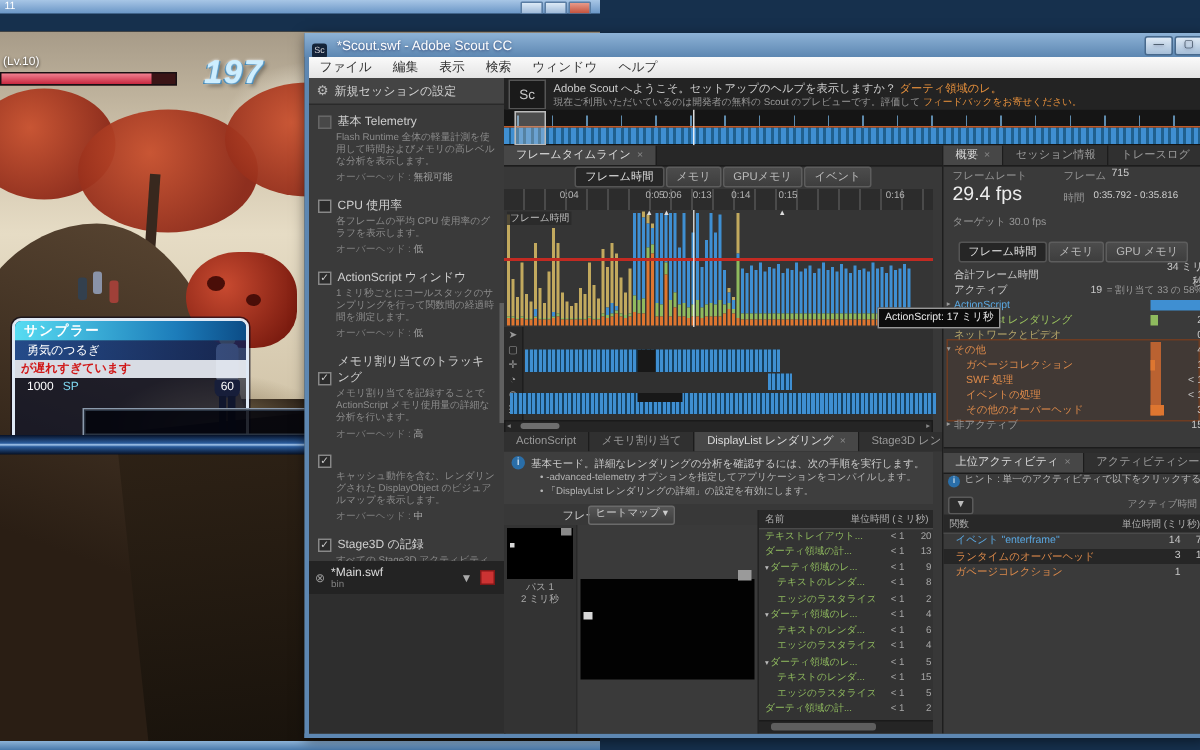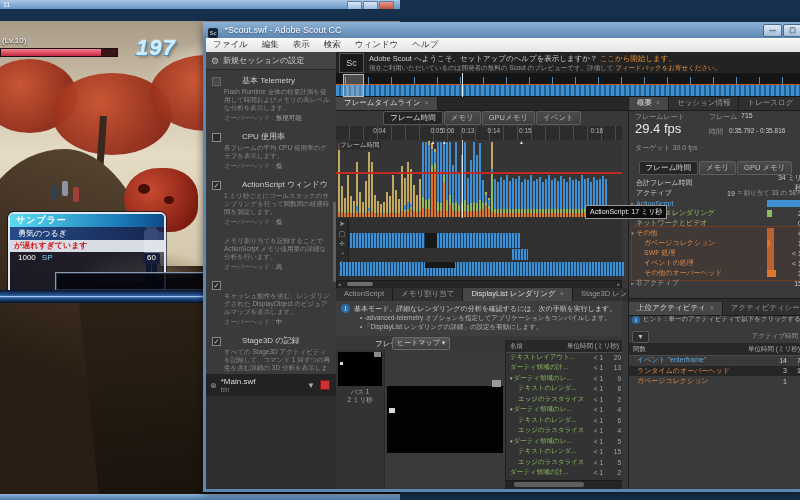--- a/index.html
+++ b/index.html
@@ -66,21 +66,21 @@
   .s-menu{position:absolute;left:0;top:16px;right:0;height:14px;background:linear-gradient(#fafafa,#e4e4e4);
           border-bottom:1px solid #aaa;display:flex;align-items:center;font-size:8.5px;color:#333;}
   .s-menu span{padding:0 7px;}
   .s-content{position:absolute;left:0;top:30px;right:0;bottom:0;background:#383838;overflow:hidden;}
   
   .sb{position:absolute;left:0;top:0;width:130px;bottom:0;background:#3a3a3a;border-right:1px solid #1f1f1f;overflow:hidden;}
   .sb-head{height:17px;background:#444;display:flex;align-items:center;gap:4px;padding-left:5px;
            color:#cfcfcf;font-size:8px;border-bottom:1px solid #2a2a2a;}
   .gear{color:#bbb;font-size:9px;}
   .sb-sec{padding:5px 5px 3px 6px;}
-  .sb-row{display:flex;gap:21px;align-items:flex-end;}
+  .sb-row{display:flex;gap:4px;align-items:flex-end;}
   .cb{width:7px;height:7px;border:1px solid #888;background:#2b2b2b;flex:none;margin-top:1px;
       font-size:7px;line-height:7px;color:#ccc;text-align:center;}
   .cb.dim{background:#484848;border-color:#666;}
   .sb-t{color:#cfcfcf;font-size:8px;}
   .sb-d{color:#8b8b8b;font-size:6.5px;line-height:8px;margin:2px 0 2px 12px;}
   .sb-o{font-size:6.5px;color:#7a7a7a;margin-left:12px;}
   .sb-o b{color:#a5a5a5;font-weight:normal;}
   .sb-dd{display:inline-block;background:linear-gradient(#555,#3d3d3d);border:1px solid #777;border-radius:2px;
          color:#ccc;font-size:6.5px;padding:0 3px;margin-left:3px;}
   .sb-session{position:absolute;left:0;right:0;top:322px;height:22px;background:#232323;display:flex;align-items:center;}
@@ -296,20 +296,24 @@
           </div>
           <div class="sb-sec">
             <div class="sb-row">
               <span class="cb">✓</span>
               <span class="sb-t">ActionScript ウィンドウ</span>
             </div>
             <div class="sb-d">1 ミリ秒ごとにコールスタックのサンプリングを行って関数間の経過時間を測定します。</div>
             <div class="sb-o">オーバーヘッド : <b>低</b></div>
           </div>
           <div class="sb-sec">
+            <div class="sb-row">
+              <span class="cb">✓</span>
+              <span class="sb-t">メモリ割り当てのトラッキング</span>
+            </div>
             <div class="sb-d">メモリ割り当てを記録することで ActionScript メモリ使用量の詳細な分析を行います。</div>
             <div class="sb-o">オーバーヘッド : <b>高</b></div>
           </div>
           <div class="sb-sec">
             <div class="sb-row">
               <span class="cb">✓</span>
             </div>
             <div class="sb-d">キャッシュ動作を含む、レンダリングされた DisplayObject のビジュアルマップを表示します。</div>
             <div class="sb-o">オーバーヘッド : <b>中</b></div>
           </div>
@@ -333,21 +337,21 @@
         <span class="stopbtn"></span>
       </div>
       <div class="sb-rest"></div>
       <div class="sb-scroll"></div>
     </div>
 
     <div class="banner">
       <div class="b-logo">Sc</div>
       <div class="b-l1">
         <span>Adobe Scout へようこそ。セットアップのヘルプを表示しますか？</span>
-        <span class="lnk">ここから開始します。</span>
+        <span class="lnk">ダーティ領域のレ。</span>
       </div>
       <div class="b-l2">
         <span>現在ご利用いただいているのは開発者の無料の Scout のプレビューです。評価して</span>
         <span class="lnk">フィードバックをお寄せください。</span>
       </div>
     </div>
 
     <div class="ovg">
       <div class="ovg-spikes"></div>
       <div class="ovg-area"></div>

